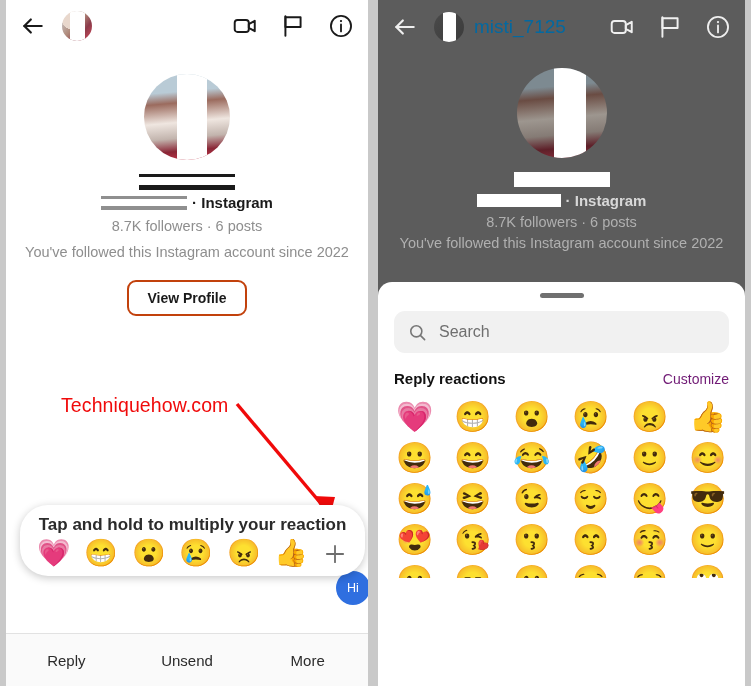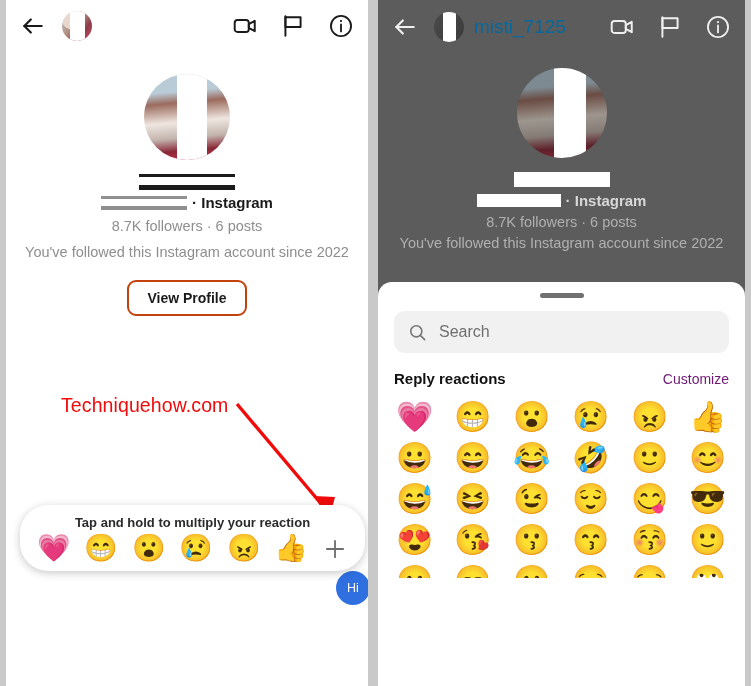--- a/index.html
+++ b/index.html
@@ -109,21 +109,21 @@
     background:#2f6fe0; color:#fff; font-size:12.5px;
     display:flex; align-items:center; justify-content:center;
   }
   .react-bar {
     position:absolute; left:14px; top:505px; width:345px;
     background:#fff; border-radius:28px;
     box-shadow:0 2px 9px rgba(0,0,0,.22);
     padding:10px 0 9px;
   }
   .react-hint {
-    text-align:center; font-size:13px; color:#2b2b2b; font-weight:bold;
+    text-align:center; font-size:17px; color:#2b2b2b; font-weight:bold;
     margin-bottom:5px;
   }
   .react-row {
     display:flex; align-items:center; justify-content:space-around;
     padding:0 10px;
   }
   .react-row .emoji { font-size:27px; line-height:1; }
   .plus-ic { width:26px; height:26px; color:#6e6e6e; }
 
   
@@ -281,20 +281,25 @@
       <span class="emoji">👍</span>
       <span class="plus-ic">
         <svg viewBox="0 0 24 24" fill="none" stroke="currentColor" stroke-width="1.7" stroke-linecap="round">
             <line x1="12" y1="4.5" x2="12" y2="19.5"></line>
             <line x1="4.5" y1="12" x2="19.5" y2="12"></line>
           </svg>
       </span>
     </div>
   </div>
 
+  <div class="bottom-bar">
+    <div>Reply</div>
+    <div>Unsend</div>
+    <div>More</div>
+  </div>
 </div>
 
 <div class="panel" id="right-panel">
   <div class="r-shade"></div>
 
   <div class="r-header">
     <span class="ic">
       <svg viewBox="0 0 24 24" fill="none" stroke="currentColor" stroke-width="2" stroke-linecap="round" stroke-linejoin="round">
           <line x1="20" y1="12" x2="4" y2="12"></line>
           <polyline points="10,6 4,12 10,18"></polyline>

